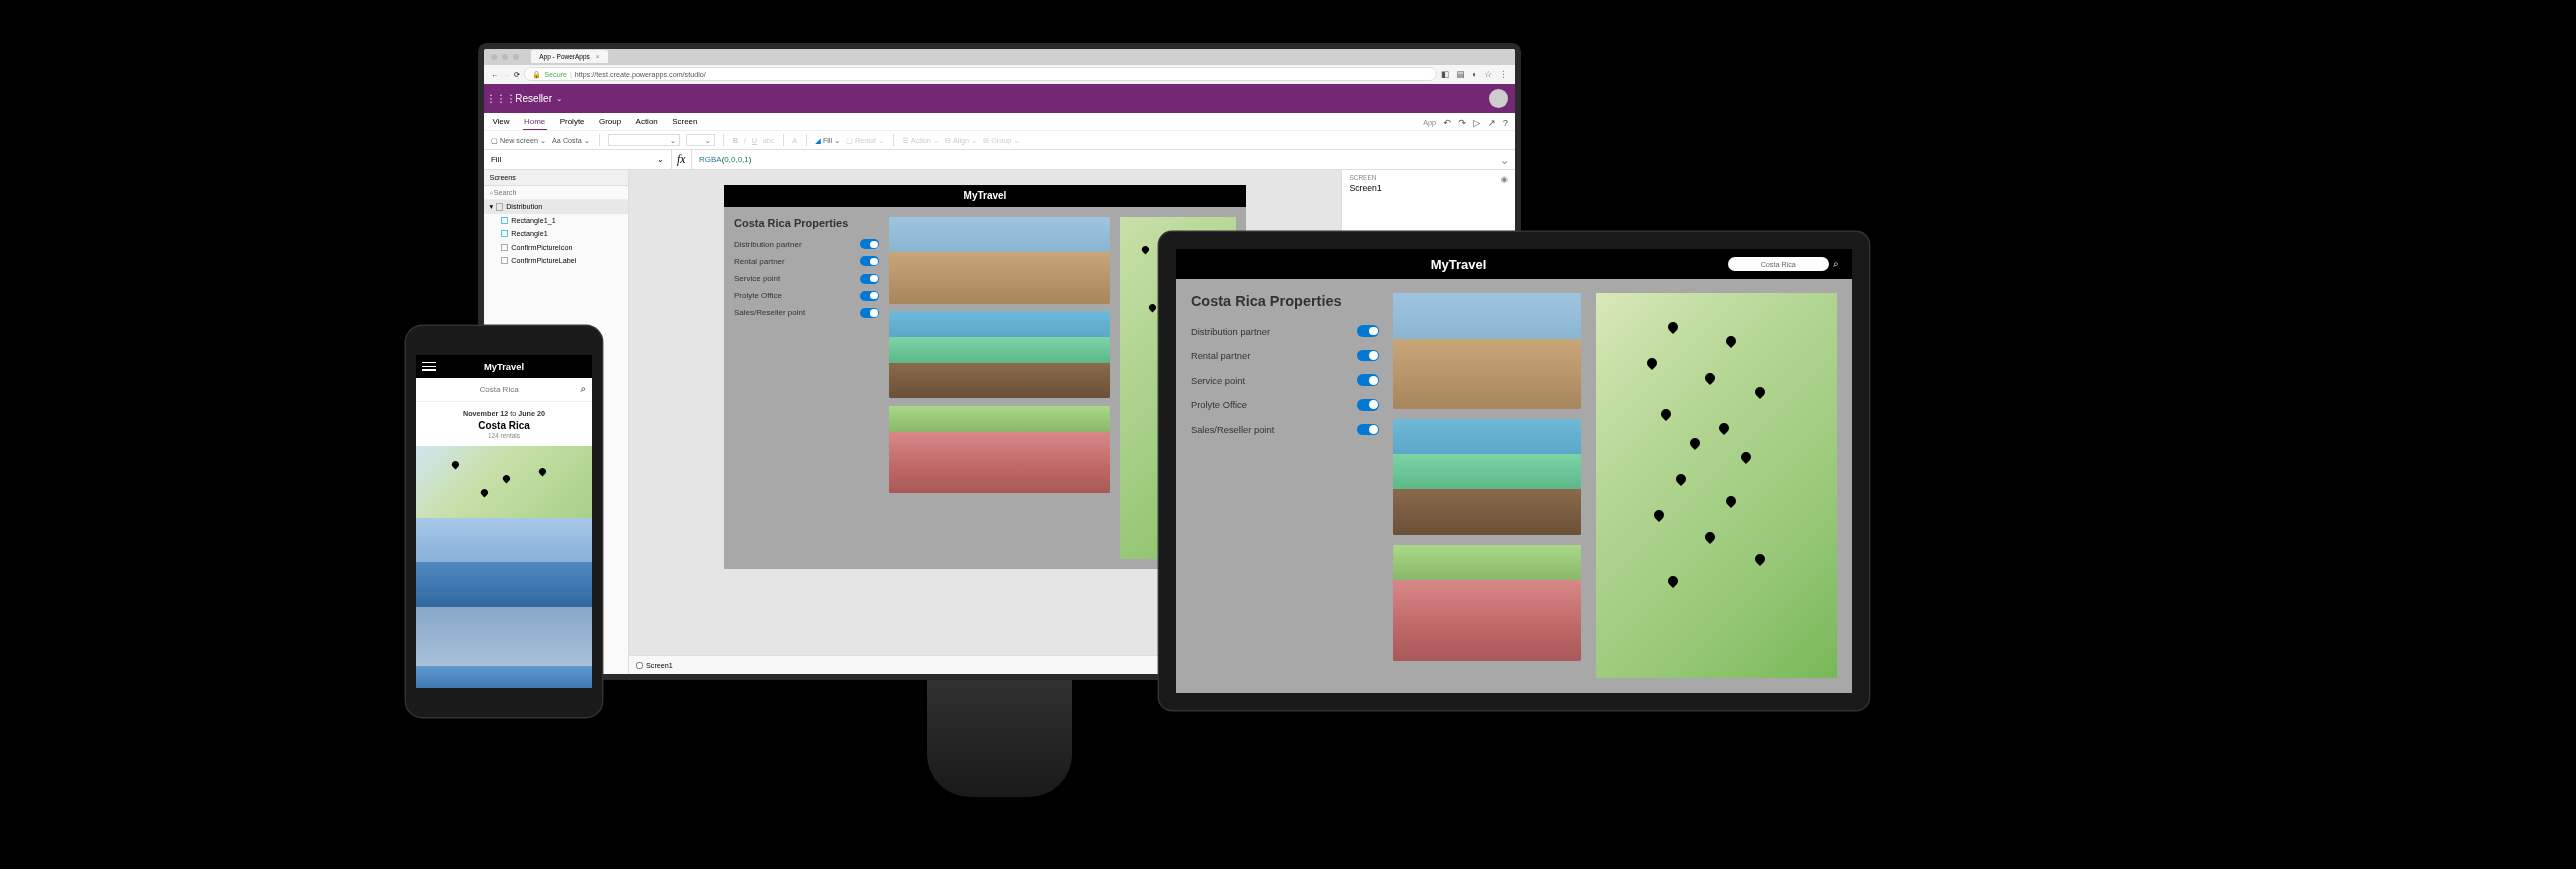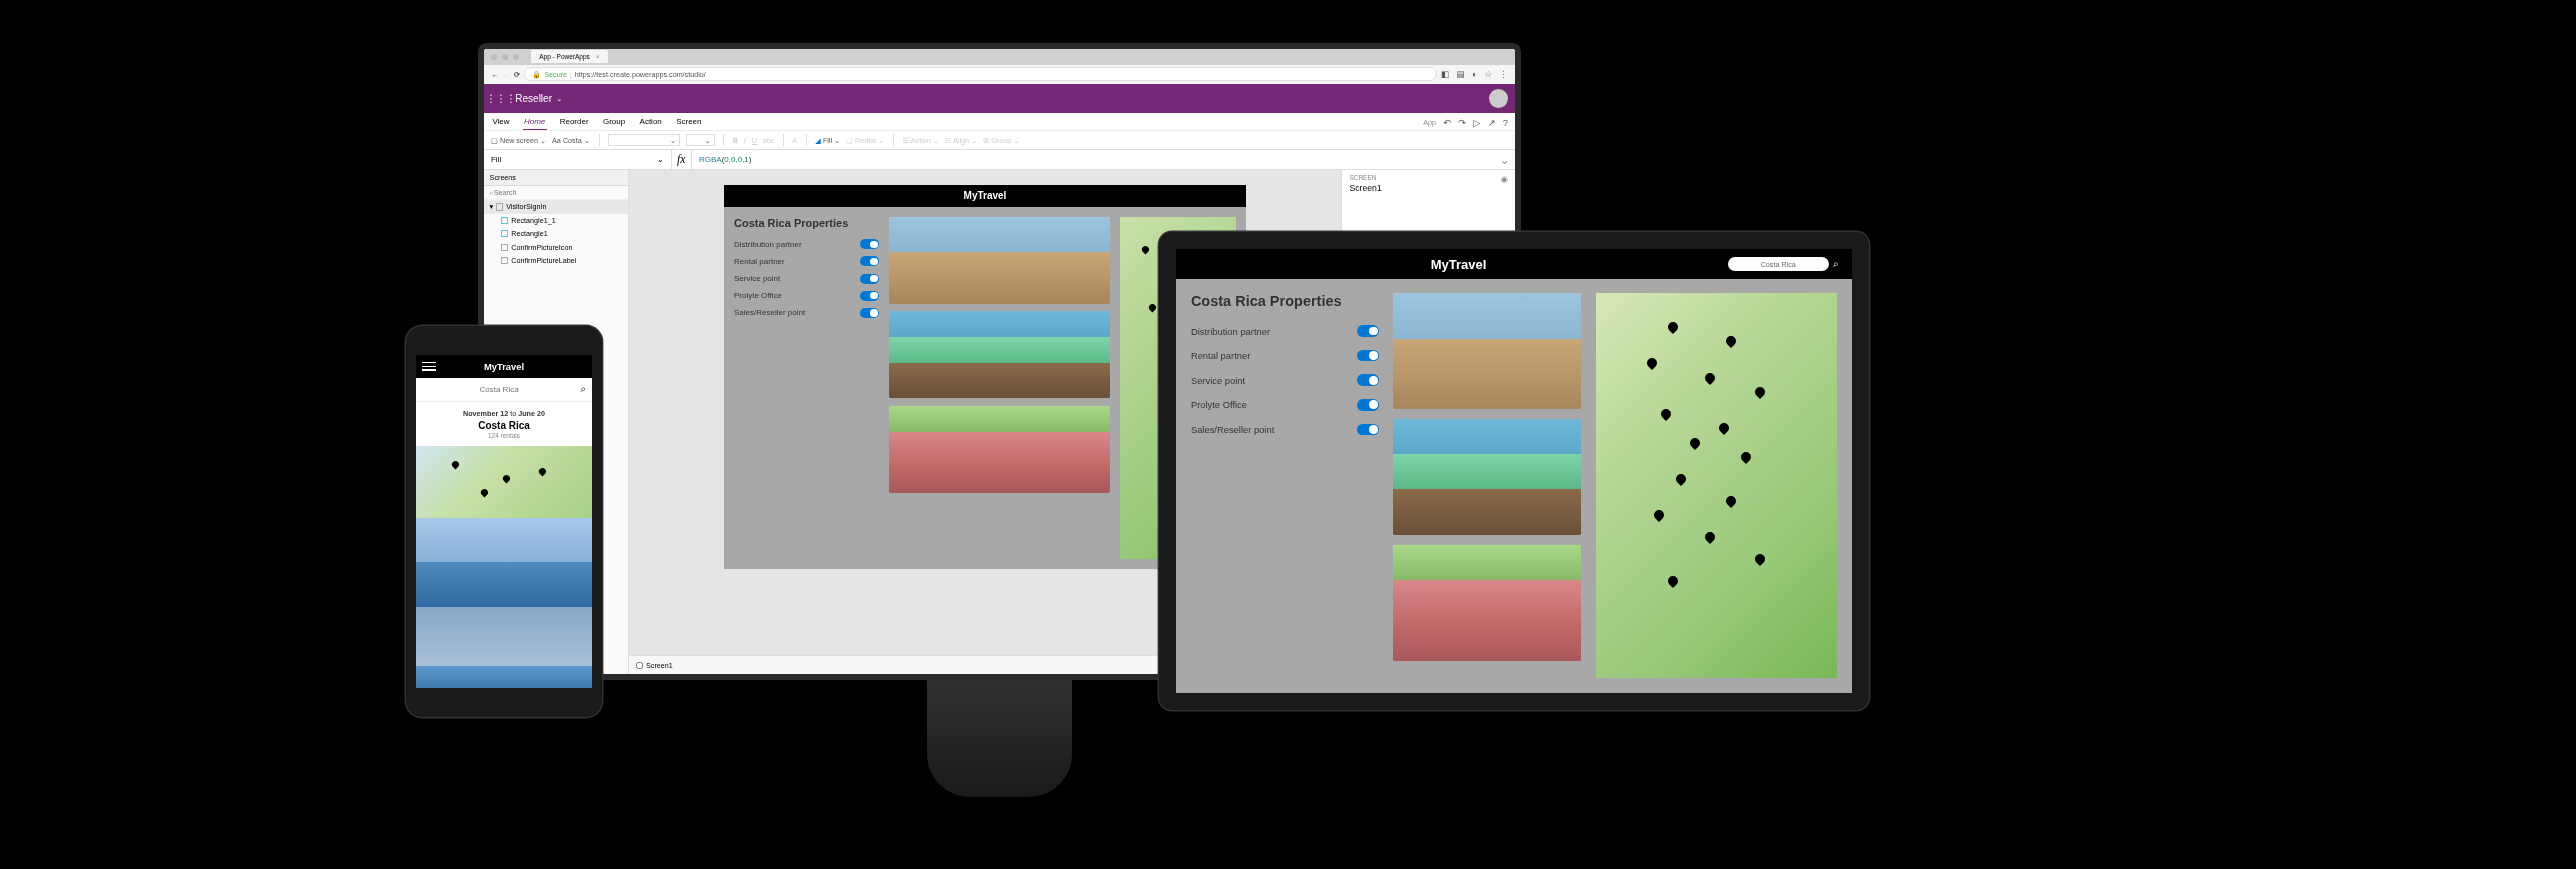--- a/index.html
+++ b/index.html
@@ -25,21 +25,21 @@
 .pa-waffle { width: 20px; height: 20px; display: inline-flex; align-items: center; justify-content: center; font-size: 10px; }
 .pa-brand { font-size: 10px; margin-left: 4.3px; }
 .pa-chevron { margin-left: 4.3px; font-size: 7.2px; }
 .pa-header-right { margin-left: auto; display: flex; align-items: center; gap: 2.9px; }
 .pa-avatar { width: 19px; height: 19px; border-radius: 50%; background: #ccc; margin-left: 5.8px; }
 
 
 .pa-ribbon { background: #fff; border-bottom: 0.7px solid #ddd; }
 .pa-tabs { display: flex; gap: 11.6px; padding: 2.9px 7.2px 0; font-size: 8px; }
 .pa-tab { padding: 1.4px 1.4px 2.9px; cursor: pointer; }
-.pa-tab.active { border-bottom: 1.4px solid #742774; color: #742774; font-style: italic; }
+.pa-tab.active { border-bottom: 1.4px solid #742774; color: #742774; }
 .pa-tabs-right { margin-left: auto; display: flex; gap: 7.2px; align-items: center; }
 .pa-tabs-right .ico { font-size: 9.4px; color: #555; }
 .pa-tools { display: flex; align-items: center; gap: 5.8px; padding: 2.9px 7.2px; font-size: 7.2px; color: #555; border-top: 0.7px solid #eee; }
 .pa-tool { display: flex; align-items: center; gap: 2.2px; }
 .sep { width: 0.7px; height: 11.6px; background: #ddd; margin: 0 2.9px; }
 
 
 .pa-formula { display: flex; align-items: center; border-bottom: 0.7px solid #ddd; height: 20px; }
 .pa-formula-label { width: 188px; padding: 0 7.2px; font-size: 8px; border-right: 0.7px solid #ddd; display: flex; align-items: center; height: 100%; }
 .pa-fx { width: 20px; font-style: italic; font-family: serif; text-align: center; border-right: 0.7px solid #ddd; height: 100%; display: flex; align-items: center; justify-content: center; }
@@ -177,21 +177,21 @@
       <span class="pa-chevron">⌄</span>
       <div class="pa-header-right">
         <div class="pa-avatar"></div>
       </div>
     </div>
 
     <div class="pa-ribbon">
       <div class="pa-tabs">
         <span class="pa-tab">View</span>
         <span class="pa-tab active">Home</span>
-        <span class="pa-tab">Reorder</span>
+        <span class="pa-tab">Prolyte</span>
         <span class="pa-tab">Group</span>
         <span class="pa-tab">Action</span>
         <span class="pa-tab">Screen</span>
         <div class="pa-tabs-right">
           <span style="font-size:7.2px;color:#888">App</span>
           <span class="ico">↶</span>
           <span class="ico">↷</span>
           <span class="ico">▷</span>
           <span class="ico">↗</span>
           <span class="ico">?</span>
@@ -270,21 +270,21 @@
 
       <div class="pa-tree">
         <div class="pa-tree-header">Screens</div>
         <div class="pa-search">
           <span style="font-size:7.2px;color:#888">⌕</span>
           <input placeholder="Search" style="">
         </div>
         <div class="pa-tree-item screen">
           <span>▾</span>
           <span class="pa-tree-ico"></span>
-          <span>VisitorSignIn</span>
+          <span>Distribution</span>
         </div>
         <div class="pa-tree-item child">
           <span class="pa-tree-ico rect"></span>
           <span>Rectangle1_1</span>
         </div>
         <div class="pa-tree-item child">
           <span class="pa-tree-ico rect"></span>
           <span>Rectangle1</span>
         </div>
         <div class="pa-tree-item child">

